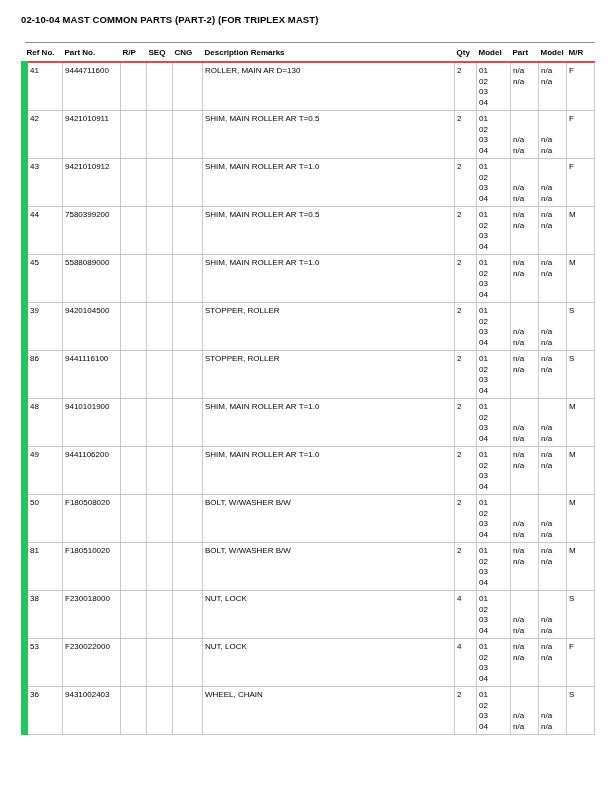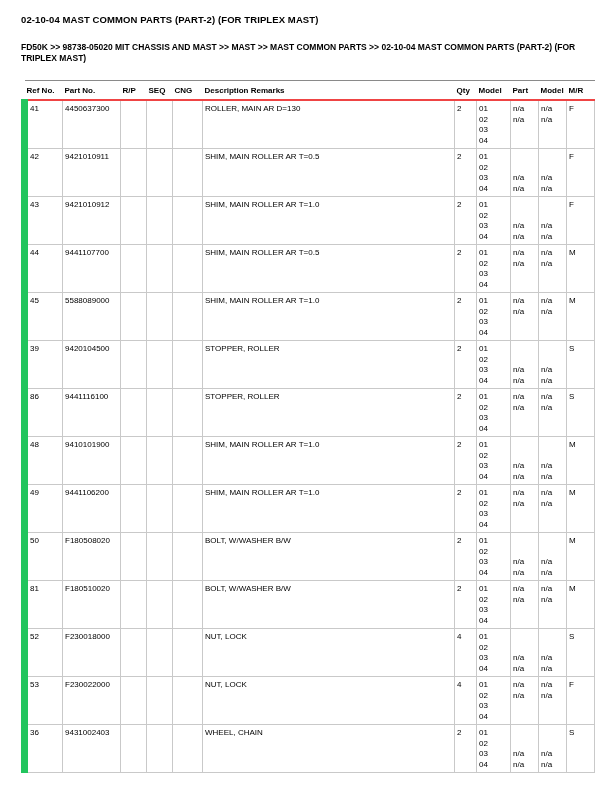--- a/index.html
+++ b/index.html
@@ -55,21 +55,20 @@
     font-size: 8px;
   }
 </style>
 </head>
 <body>
 
 <div class="page">
 
   <div class="title">02-10-04 MAST COMMON PARTS (PART-2) (FOR TRIPLEX MAST)</div>
 
-  <div class="breadcrumb">FD50K &gt;&gt; 98738-05020 MIT CHASSIS AND MAST &gt;&gt; MAST &gt;&gt; MAST COMMON PARTS &gt;&gt; 02-10-04 MAST COMMON PARTS (PART-2) (FOR TRIPLEX MAST)</div>
 
   <table class="parts">
     <colgroup>
       <col style="width:38px">
         <col style="width:58px">
         <col style="width:26px">
       <col style="width:26px">
         <col style="width:30px">
         <col style="width:252px">
       <col style="width:22px">
@@ -89,21 +88,21 @@
         <th>Qty</th>
         <th>Model</th>
         <th>Part</th>
         <th>Model</th>
         <th>M/R</th>
       </tr>
     </thead>
     <tbody id="parts-tbody">
         <tr>
           <td>41</td>
-          <td>4450637300</td>
+          <td>9444711600</td>
           <td></td>
           <td></td>
           <td></td>
           <td>ROLLER, MAIN AR D=130</td>
           <td>2</td>
           <td>
             <div class="subline">01</div>
             <div class="subline">02</div>
             <div class="subline">03</div>
             <div class="subline">04</div>
@@ -173,21 +172,21 @@
           <td>
             <div class="subline">&nbsp;</div>
             <div class="subline">&nbsp;</div>
             <div class="subline">n/a</div>
             <div class="subline">n/a</div>
           </td>
           <td>F</td>
         </tr>
         <tr>
           <td>44</td>
-          <td>9441107700</td>
+          <td>7580399200</td>
           <td></td>
           <td></td>
           <td></td>
           <td>SHIM, MAIN ROLLER AR T=0.5</td>
           <td>2</td>
           <td>
             <div class="subline">01</div>
             <div class="subline">02</div>
             <div class="subline">03</div>
             <div class="subline">04</div>
@@ -396,21 +395,21 @@
           </td>
           <td>
             <div class="subline">n/a</div>
             <div class="subline">n/a</div>
             <div class="subline">&nbsp;</div>
             <div class="subline">&nbsp;</div>
           </td>
           <td>M</td>
         </tr>
         <tr>
-          <td>52</td>
+          <td>38</td>
           <td>F230018000</td>
           <td></td>
           <td></td>
           <td></td>
           <td>NUT, LOCK</td>
           <td>4</td>
           <td>
             <div class="subline">01</div>
             <div class="subline">02</div>
             <div class="subline">03</div>

